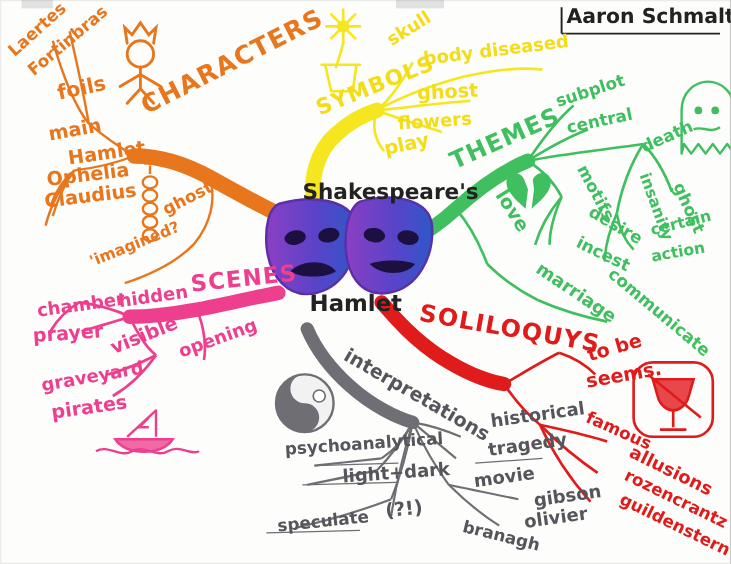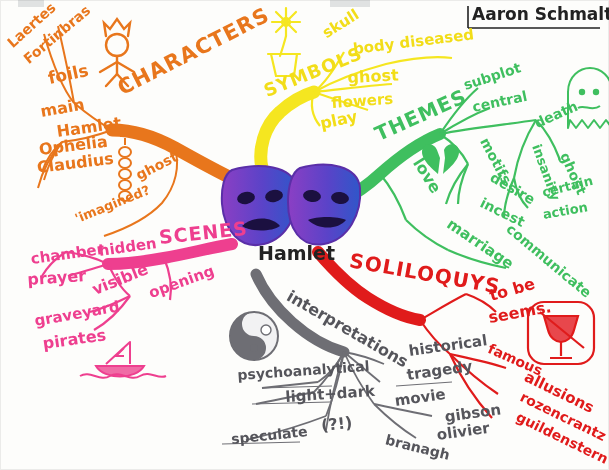--- a/index.html
+++ b/index.html
@@ -230,20 +230,21 @@
 
   <div class="lbl big" style="left:160px;top:228px;font-size:19px;color:#EE3F8F;transform:rotate(-6deg);transform-origin:left bottom;">SCENES</div>
   <div class="lbl" style="left:32px;top:252px;font-size:15px;color:#EE3F8F;transform:rotate(-8deg);transform-origin:left bottom;">chamber</div>
   <div class="lbl" style="left:100px;top:244px;font-size:15px;color:#EE3F8F;transform:rotate(-8deg);transform-origin:left bottom;">hidden</div>
   <div class="lbl" style="left:28px;top:272px;font-size:16px;color:#EE3F8F;transform:rotate(-4deg);transform-origin:left bottom;">prayer</div>
   <div class="lbl" style="left:96px;top:282px;font-size:16px;color:#EE3F8F;transform:rotate(-22deg);transform-origin:left bottom;">visible</div>
   <div class="lbl" style="left:152px;top:286px;font-size:15px;color:#EE3F8F;transform:rotate(-20deg);transform-origin:left bottom;">opening</div>
   <div class="lbl" style="left:36px;top:314px;font-size:15px;color:#EE3F8F;transform:rotate(-10deg);transform-origin:left bottom;">graveyard</div>
   <div class="lbl" style="left:44px;top:336px;font-size:16px;color:#EE3F8F;transform:rotate(-8deg);transform-origin:left bottom;">pirates</div>
 
+  <div class="lbl" style="left:252px;top:152px;font-size:18px;color:#222;font-weight:600;">Shakespeare's</div>
   <div class="lbl" style="left:258px;top:244px;font-size:19px;color:#222;font-weight:600;">Hamlet</div>
 
   <div class="lbl big" style="left:348px;top:250px;font-size:20px;color:#E01B1B;transform:rotate(10deg);transform-origin:left bottom;">SOLILOQUYS</div>
   <div class="lbl" style="left:492px;top:288px;font-size:16px;color:#E01B1B;transform:rotate(-16deg);transform-origin:left bottom;">to be</div>
   <div class="lbl" style="left:490px;top:310px;font-size:16px;color:#E01B1B;transform:rotate(-10deg);transform-origin:left bottom;">seems.</div>
   <div class="lbl" style="left:486px;top:340px;font-size:14px;color:#E01B1B;transform:rotate(24deg);transform-origin:left bottom;">famous</div>
   <div class="lbl" style="left:522px;top:368px;font-size:15px;color:#E01B1B;transform:rotate(26deg);transform-origin:left bottom;">allusions</div>
   <div class="lbl" style="left:518px;top:388px;font-size:14px;color:#E01B1B;transform:rotate(26deg);transform-origin:left bottom;">rozencrantz</div>
   <div class="lbl" style="left:514px;top:408px;font-size:14px;color:#E01B1B;transform:rotate(26deg);transform-origin:left bottom;">guildenstern</div>
 

